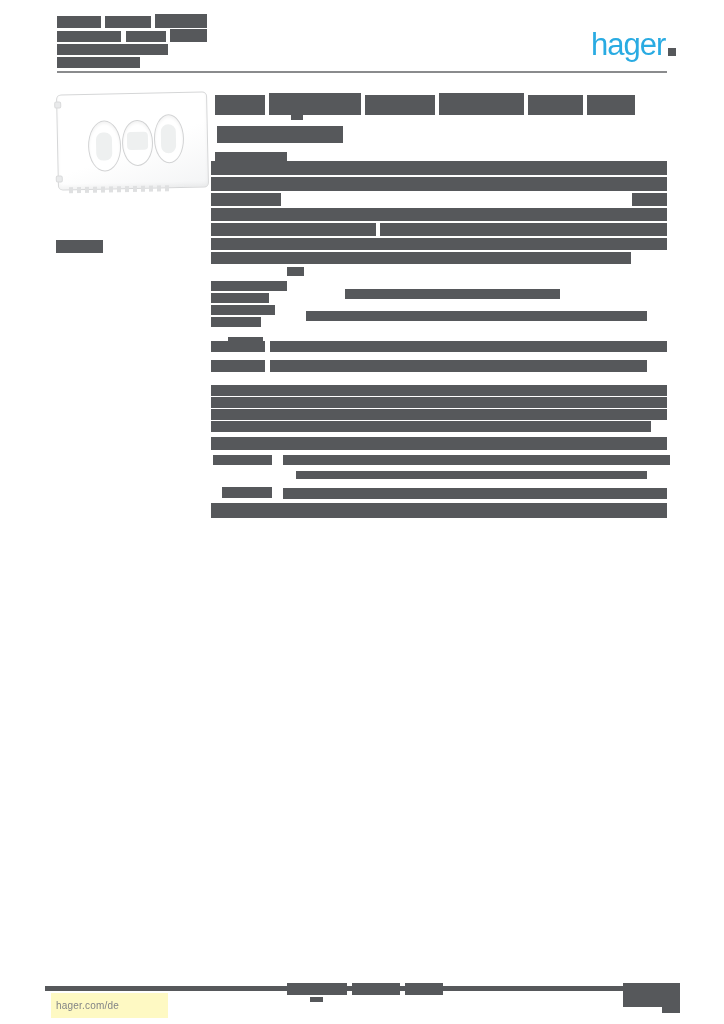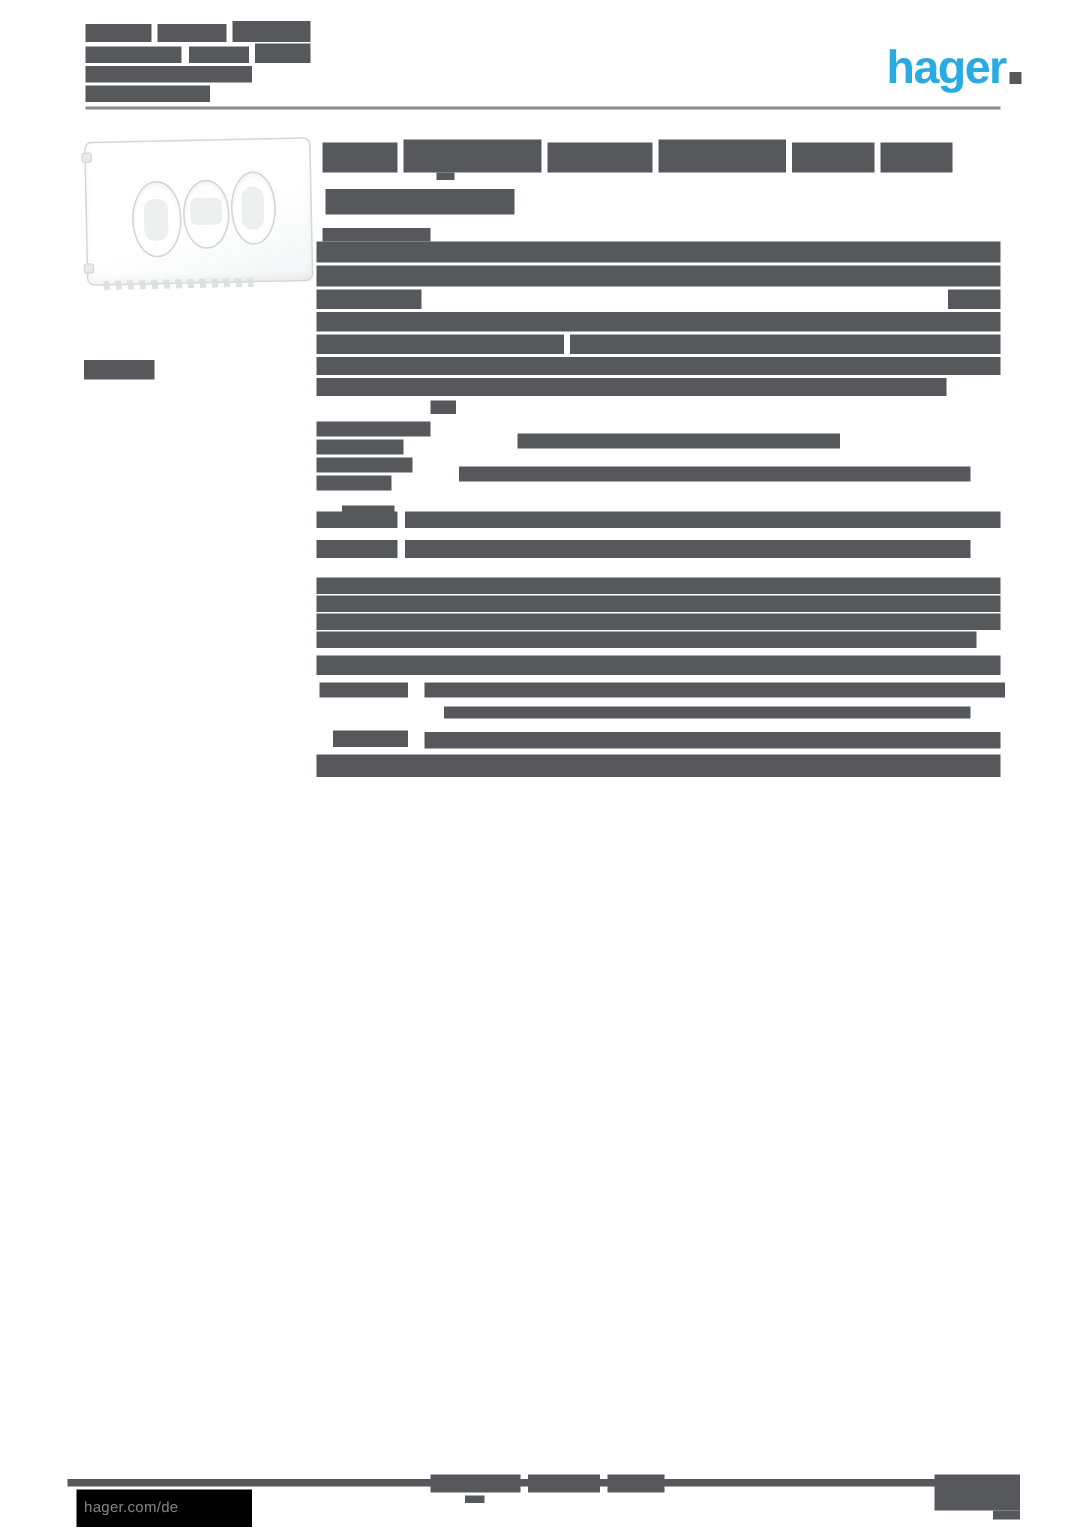--- a/index.html
+++ b/index.html
@@ -7,21 +7,21 @@
   html,body { background:#ffffff; }
   body { font-family:"Liberation Sans", sans-serif; }
   .page { position:relative; width:724px; height:1024px; background:#ffffff; overflow:hidden; }
 
   
   .bar { position:absolute; background:var(--redact); }
 
   
   .rule { position:absolute; left:57px; top:71px; width:610px; height:2px; background:var(--rule); }
   .logo { position:absolute; left:591px; top:22px; height:38px; display:flex; align-items:flex-end; }
-  .logo-text { font-size:31px; font-weight:700; letter-spacing:-1px; color:var(--accent); line-height:1; }
+  .logo-text { font-size:31px; font-weight:400; letter-spacing:-1px; color:var(--accent); line-height:1; }
   .logo-mark { width:8px; height:8px; background:var(--redact); margin:0 0 4px 3px; }
 
   
   .photo { position:absolute; left:57px; top:93px; width:151px; height:96px; }
   .plate { position:absolute; inset:0; background:linear-gradient(160deg,#ffffff 55%,#f3f4f5 100%);
            border:1px solid #d5d6d7; border-radius:5px; transform:rotate(-1.2deg);
            box-shadow:inset 0 -3px 4px rgba(0,0,0,0.04); }
   .tab { position:absolute; left:-3px; width:7px; height:7px; background:#e9eaeb; border:1px solid #d9dadb; border-radius:2px; }
   .tab.t1 { top:6px; } .tab.t2 { top:80px; }
   .teeth { position:absolute; left:10px; bottom:-4px; width:100px; height:6px;
@@ -31,21 +31,21 @@
   .cut { position:absolute; background:#eef0f0; }
   .ring.r1 { left:30px; top:26px; width:33px; height:51px; }
   .cut.c1  { left:38px; top:38px; width:16px; height:28px; border-radius:7px; }
   .ring.r2 { left:64px; top:26px; width:31px; height:46px; }
   .cut.c2  { left:69px; top:38px; width:21px; height:18px; border-radius:4px; }
   .ring.r3 { left:96px; top:21px; width:30px; height:49px; }
   .cut.c3  { left:103px; top:31px; width:15px; height:29px; border-radius:8px; }
 
   
   .footer-bar { position:absolute; left:45px; top:986px; width:635px; height:5px; background:var(--redact); }
-  .footer-url-box { position:absolute; left:51px; top:993px; width:117px; height:25px; background:#000000;
+  .footer-url-box { position:absolute; left:51px; top:993px; width:117px; height:25px; background:#fef9c3;
                     display:flex; align-items:center; padding-left:5px; }
   .footer-url { font-size:10px; color:#828486; text-decoration:none; letter-spacing:0.2px; }
 </style>
 </head>
 <body>
 
 <div class="page">
 
   <div>
     <div class="logo">

